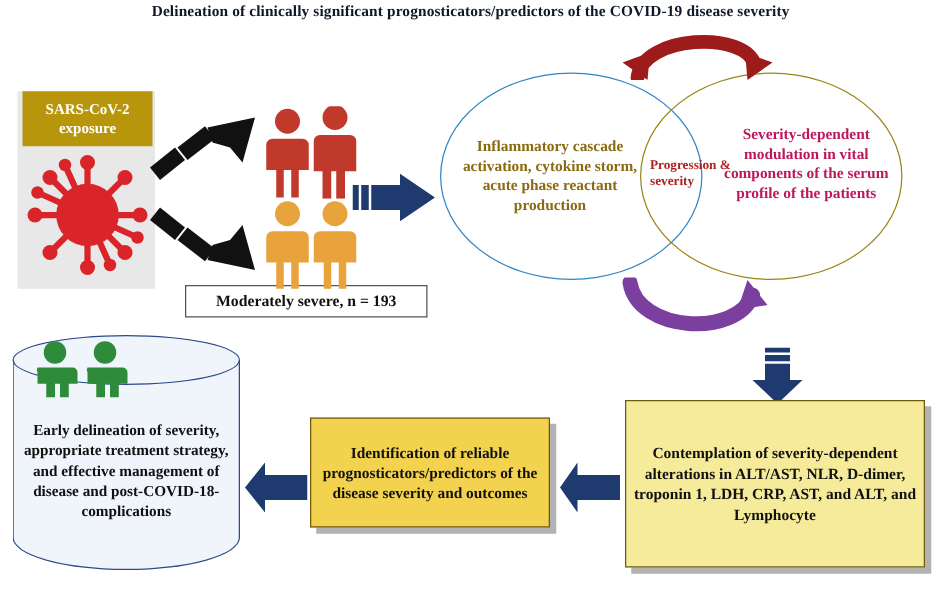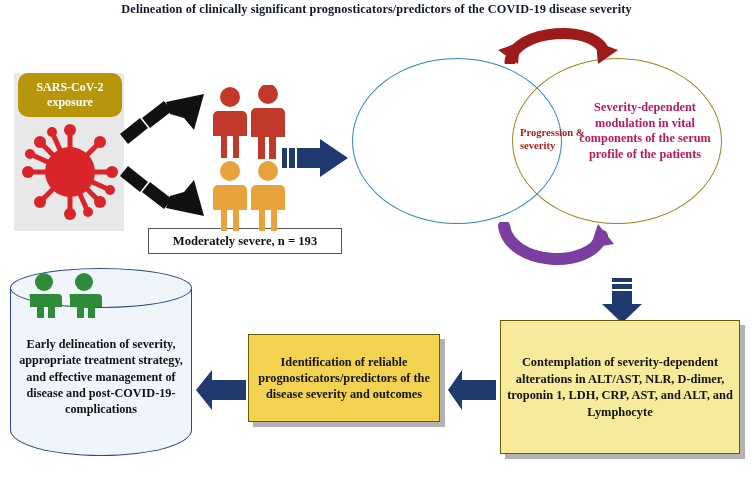--- a/index.html
+++ b/index.html
@@ -48,21 +48,20 @@
     color: #ffffff;
     font-weight: bold;
     font-size: 12px;
     line-height: 15px;
     display: flex;
     align-items: center;
     justify-content: center;
     text-align: center;
     box-sizing: border-box;
     padding: 2px;
-    border-radius: 10px;
   }
   #virus-svg { left: 18px; top: 120px; }
 
   
   .sev-label {
     background: #ffffff;
     border: 1.6px solid #555555;
     font-size: 12.6px;
     font-weight: bold;
     color: #111111;
@@ -279,20 +278,21 @@
     <g fill="#e8a33d">
       <circle cx="22" cy="11" r="10"></circle>
       <path d="M10 25 h24 a5 5 0 0 1 5 5 v20 h-8 v21 h-6 v-21 h-6 v21 h-6 v-21 h-8 v-20 a5 5 0 0 1 5 -5z"></path>
       <circle cx="60" cy="11" r="10"></circle>
       <path d="M48 25 h24 a5 5 0 0 1 5 5 v20 h-8 v21 h-6 v-21 h-6 v21 h-6 v-21 h-8 v-20 a5 5 0 0 1 5 -5z"></path>
     </g>
   </svg>
 
   <div class="abs" id="ellipse-left"></div>
   <div class="abs" id="ellipse-right"></div>
+  <div class="abs" id="ellipse-left-text">Inflammatory cascade activation, cytokine storm, acute phase reactant production</div>
   <div class="abs" id="ellipse-right-text">Severity-dependent modulation in vital components of the serum profile of the patients</div>
   <div class="abs" id="progression-text">Progression &amp; severity</div>
 
   <svg class="abs" style="left:498px; top:18px;" width="120" height="46" viewBox="0 0 120 46">
     <path d="M12 44 C 16 10, 98 6, 106 34" fill="none" stroke="#9e1b1b" stroke-width="11" stroke-linecap="round"></path>
     <polygon points="98,24 120,32 100,46" fill="#9e1b1b"></polygon>
     <polygon points="22,24 0,32 20,46" fill="#9e1b1b"></polygon>
   </svg>
 
   <svg class="abs" style="left:494px; top:222px;" width="124" height="56" viewBox="0 0 124 56">
@@ -323,15 +323,15 @@
 
   <svg class="abs" id="people-green" width="86" height="46" viewBox="0 0 86 46">
     <g fill="#2e8b3a">
       <circle cx="22" cy="10" r="9"></circle>
       <path d="M8 22 h28 a4 4 0 0 1 4 4 v9 h-7 v11 h-7 v-11 h-4 v11 h-7 v-11 h-7 v-9 a4 4 0 0 1 0 -4z"></path>
       <circle cx="62" cy="10" r="9"></circle>
       <path d="M48 22 h28 a4 4 0 0 1 4 4 v9 h-7 v11 h-7 v-11 h-4 v11 h-7 v-11 h-7 v-9 a4 4 0 0 1 0 -4z"></path>
     </g>
   </svg>
 
-  <div class="abs" id="cylinder-text">Early delineation of severity, appropriate treatment strategy, and effective management of disease and post-COVID-19-complications</div>
+  <div class="abs" id="cylinder-text">Early delineation of severity, appropriate treatment strategy, and effective management of disease and post-COVID-18-complications</div>
 
 </div>
 
 </body></html>

